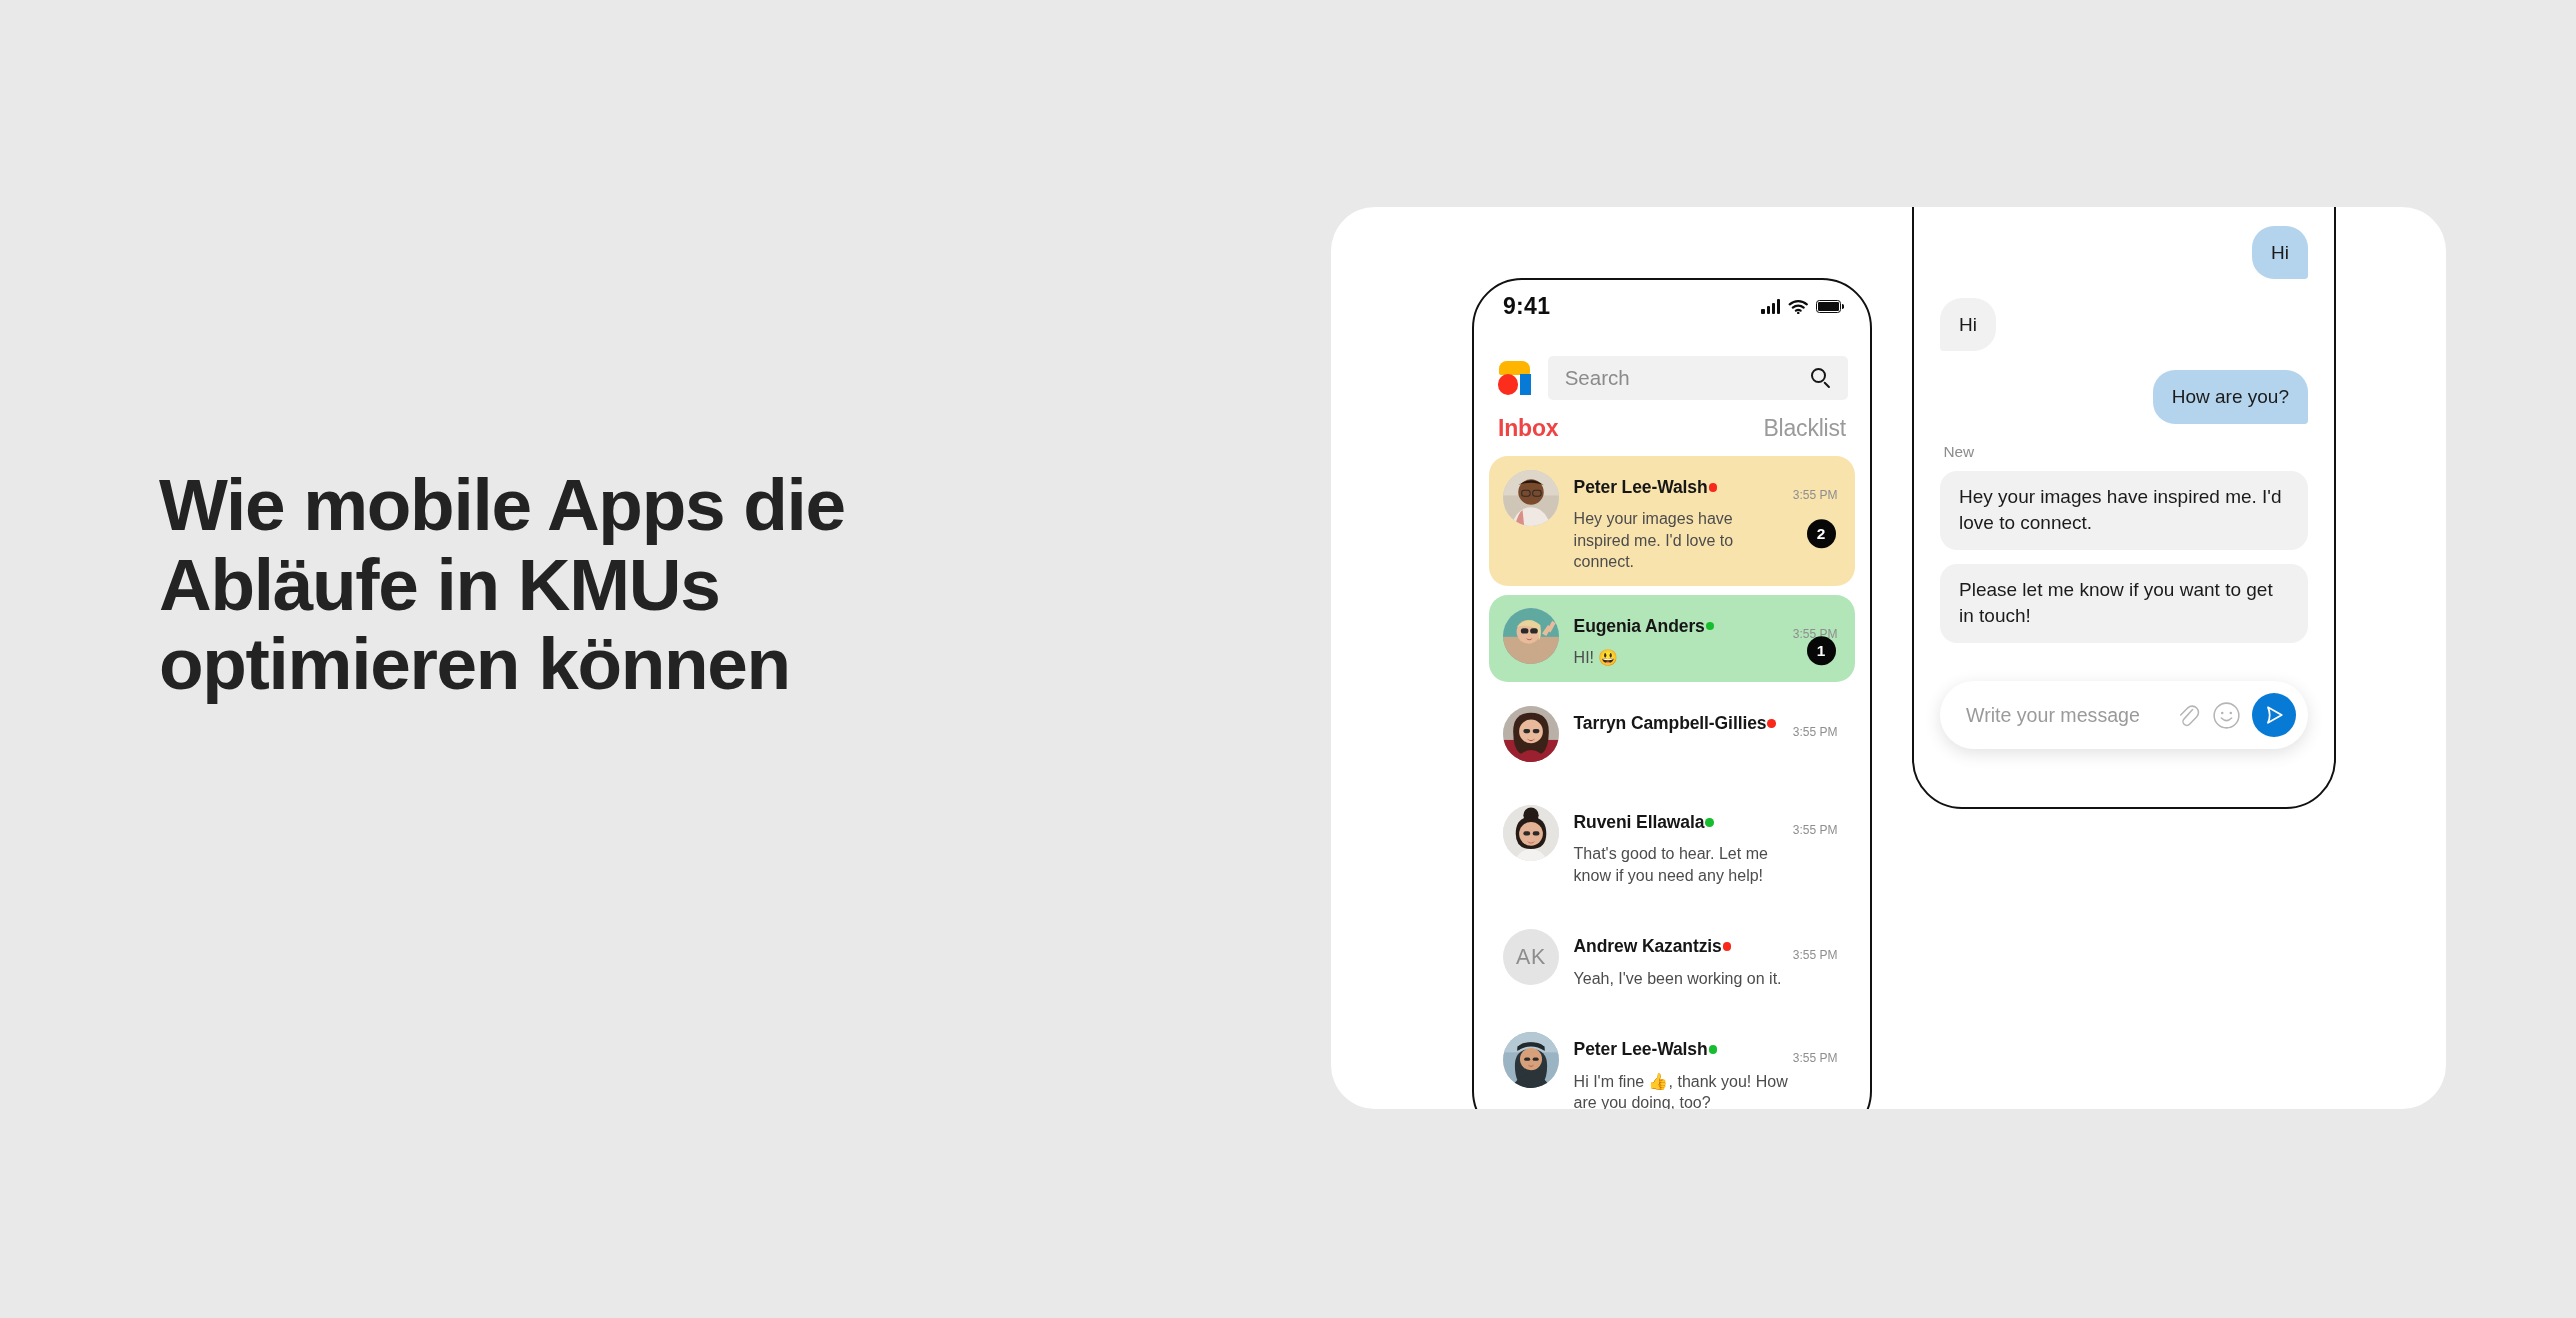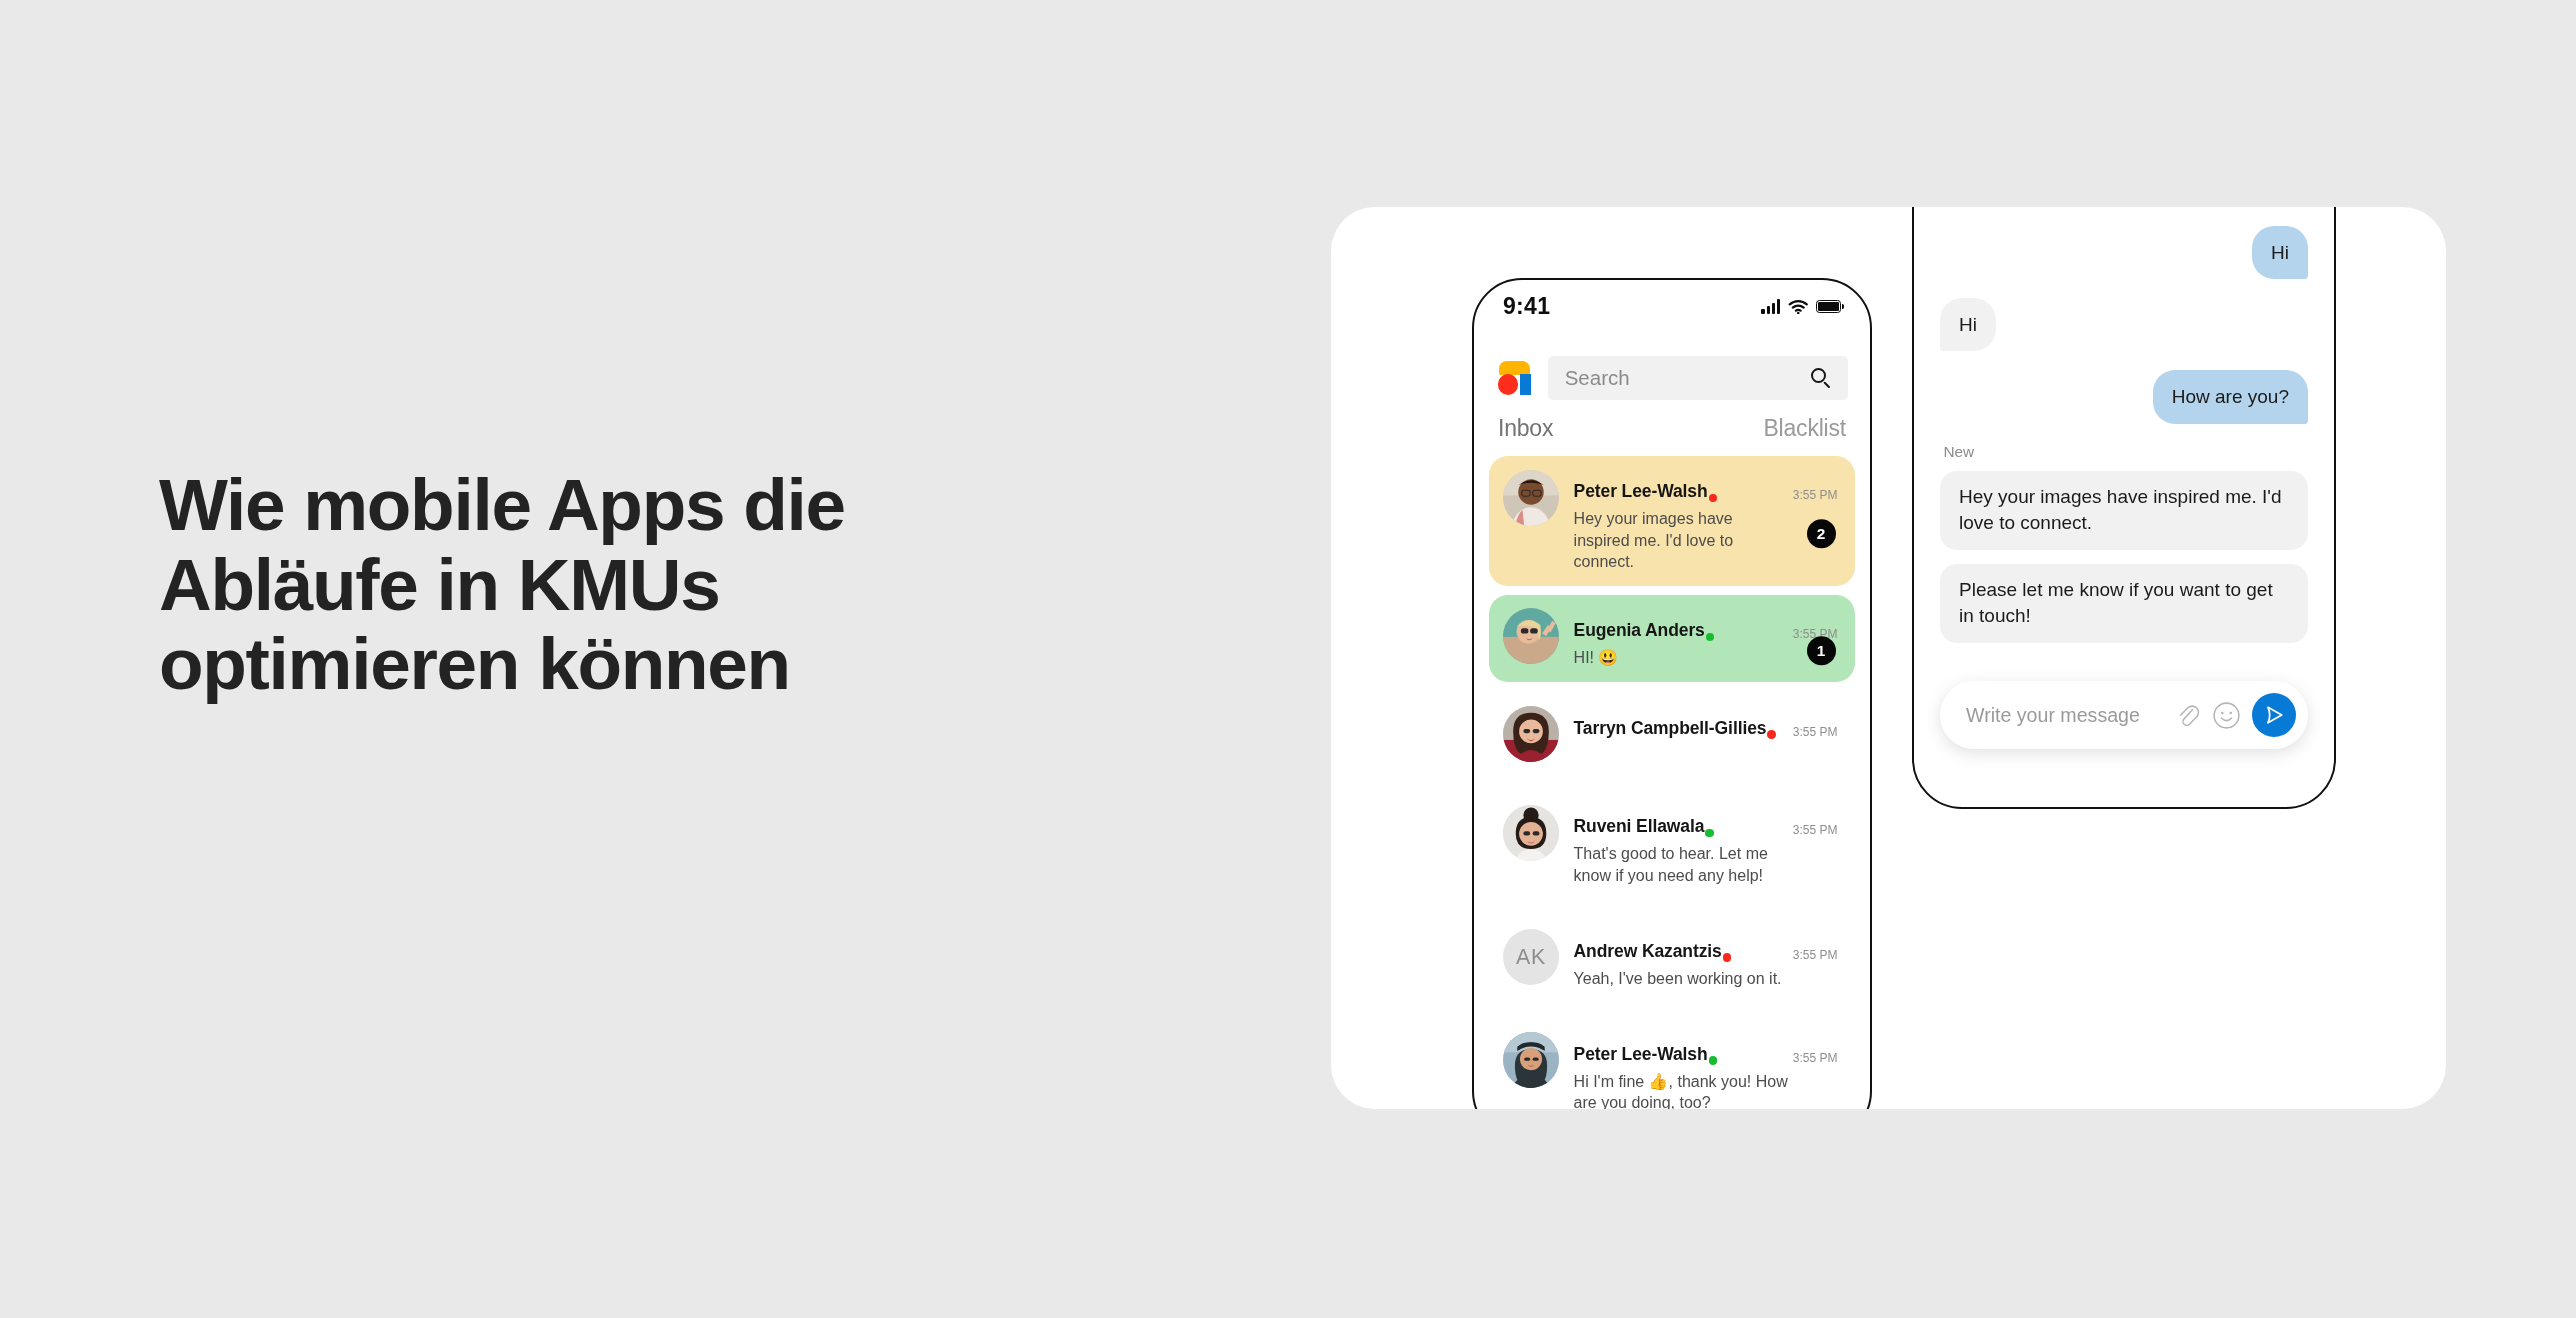--- a/index.html
+++ b/index.html
@@ -99,38 +99,38 @@
   .mag::before{content:"";position:absolute;left:0;top:0;width:15.4px;height:15.4px;
     border:2px solid #161616;border-radius:50%;box-sizing:border-box;}
   .mag::after{content:"";position:absolute;left:13.7px;top:13.7px;width:7.7px;height:2px;
     background:#161616;transform:rotate(45deg);transform-origin:left center;border-radius:1.7px;}
 
   
   .tabs{position:absolute;left:0;top:135px;width:100%;
         display:flex;align-items:center;justify-content:space-between;
         padding:0 24px;box-sizing:border-box;}
   .tab{font-size:23px;letter-spacing:-0.2px;}
-  .tab.active{color:#737373;font-weight:400;}
+  .tab.active{color:#ef4444;font-weight:700;}
   .tab.inactive{color:#9a9a9a;font-weight:400;}
 
   
   .convlist{position:absolute;left:0;top:176px;width:100%;padding:0 15.4px;box-sizing:border-box;}
   .conv{
     display:flex;align-items:flex-start;gap:14.5px;
     padding:13.7px 13.7px;border-radius:19px;margin-bottom:8.5px;position:relative;
   }
   .conv.plain{padding-top:15.4px;padding-bottom:15.4px;margin-bottom:12px;}
   .avatar{
     width:56px;height:56px;border-radius:50%;flex:0 0 auto;overflow:hidden;
     background:#e4e4e4;display:flex;align-items:center;justify-content:center;
     font-size:21.4px;color:#8d8d8d;letter-spacing:0.9px;position:relative;
   }
   .avatar svg{display:block;width:100%;height:100%;}
   .conv-body{flex:1;min-width:0;padding-top:2.6px;}
-  .conv-row1{display:flex;align-items:flex-end;gap:1px;}
+  .conv-row1{display:flex;align-items:center;gap:1px;}
   .conv-name{font-size:17.5px;font-weight:700;color:#161616;white-space:nowrap;letter-spacing:-0.1px;}
   .dot{width:8.5px;height:8.5px;border-radius:50%;flex:0 0 auto;}
   .dot.red{background:#f8291a;}
   .dot.green{background:#16bd2e;}
   .conv-time{margin-left:auto;font-size:12px;color:#8e8e8e;white-space:nowrap;padding-right:3.4px;margin-top:16px;}
   .conv-msg{font-size:16px;line-height:1.34;color:#4c4c4c;margin-top:6px;padding-right:48px;}
   .badge{
     position:absolute;right:19px;top:50%;transform:translateY(-1.7px);
     width:29px;height:29px;border-radius:50%;background:#070707;color:#fff;
     display:flex;align-items:center;justify-content:center;font-size:15.4px;font-weight:600;

